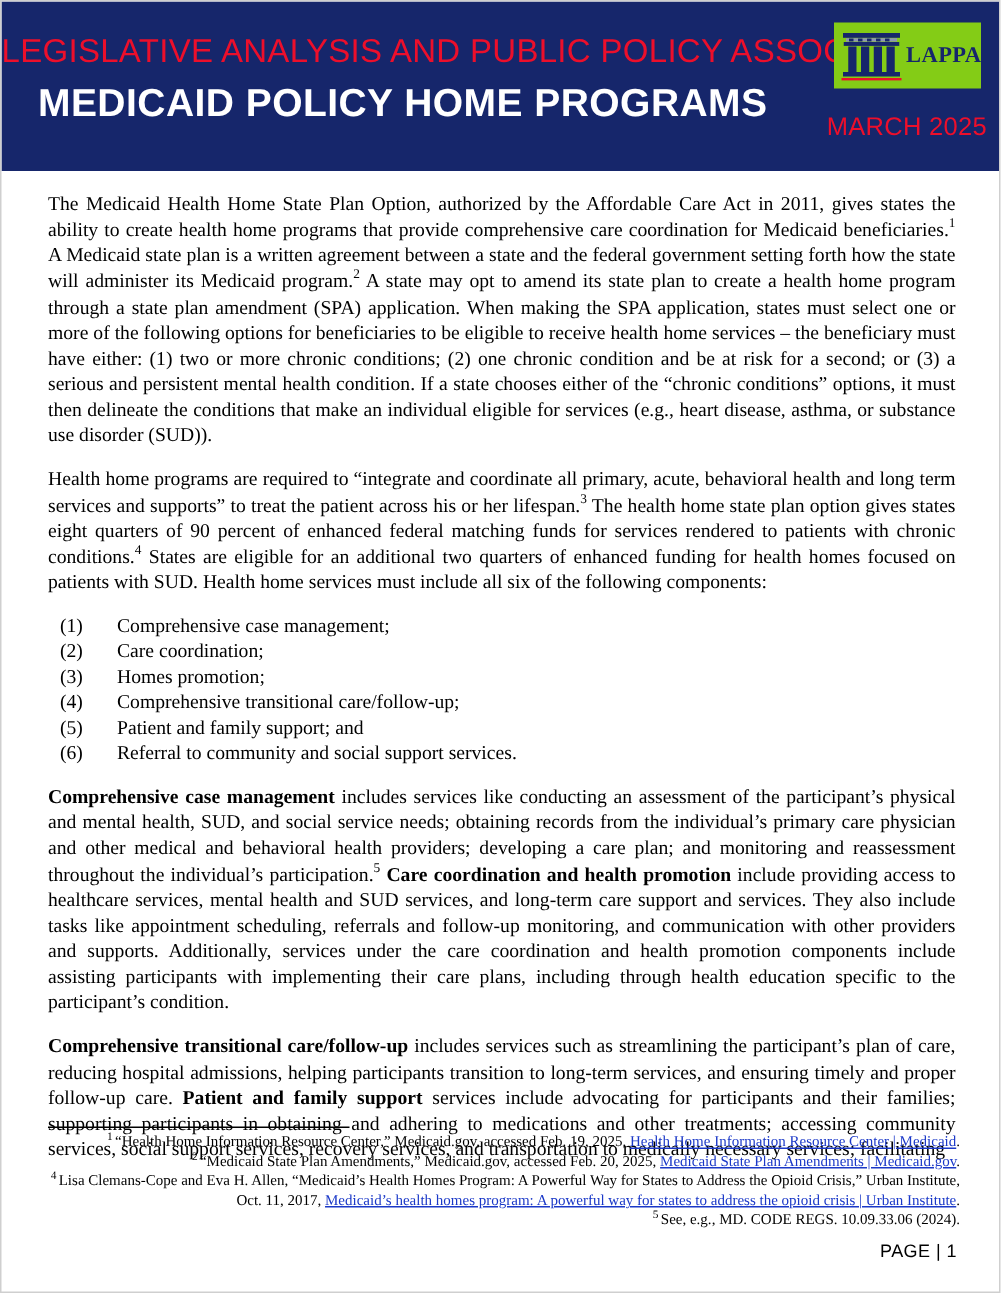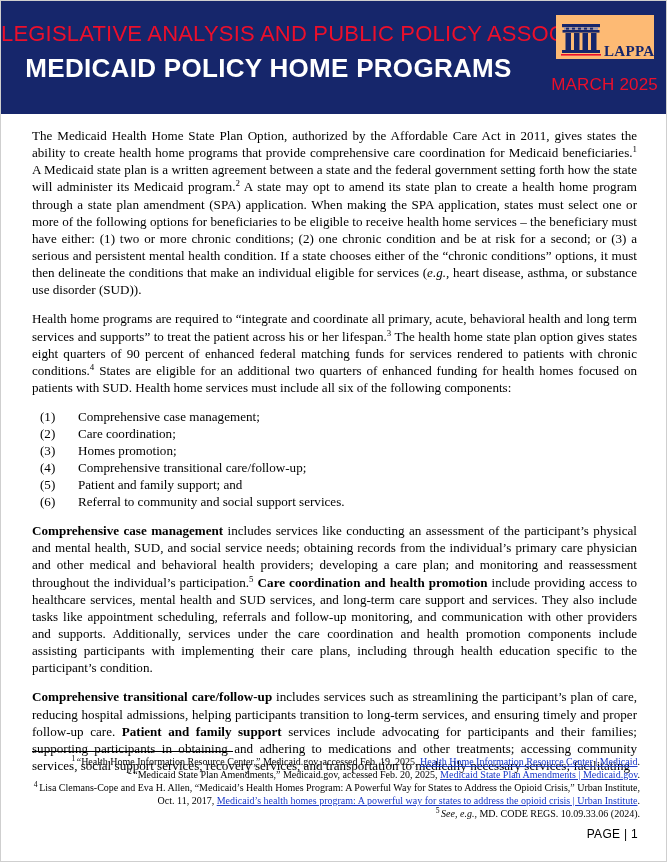--- a/index.html
+++ b/index.html
@@ -68,24 +68,24 @@
     white-space: nowrap;
   }
 
   
   .logo-box {
     position: absolute;
     right: 12px;
     top: 14px;
     width: 98px;
     height: 44px;
-    background: #fdba74;
+    background: #84cc16;
     box-sizing: border-box;
     display: flex;
-    align-items: flex-end;
+    align-items: center;
     overflow: hidden;
   }
   .logo-mark {
     width: 44px;
     height: 40px;
     flex: 0 0 auto;
     margin-left: 3px;
   }
   .logo-word {
     color: #16266b;
@@ -160,21 +160,21 @@
     line-height: 0;
     margin-right: 1.5px;
   }
   .fn-link {
     color: #1a38c8;
     text-decoration: underline;
   }
   .sc {
     font-variant: small-caps;
   }
-  .it { font-style: italic; }
+  .it { }
 
   
   .page-number {
     position: absolute;
     right: 28px;
     bottom: 20px;
     font-family: "Liberation Sans", "DejaVu Sans", sans-serif;
     font-size: 12px;
     color: #000000;
     letter-spacing: 0.3px;

